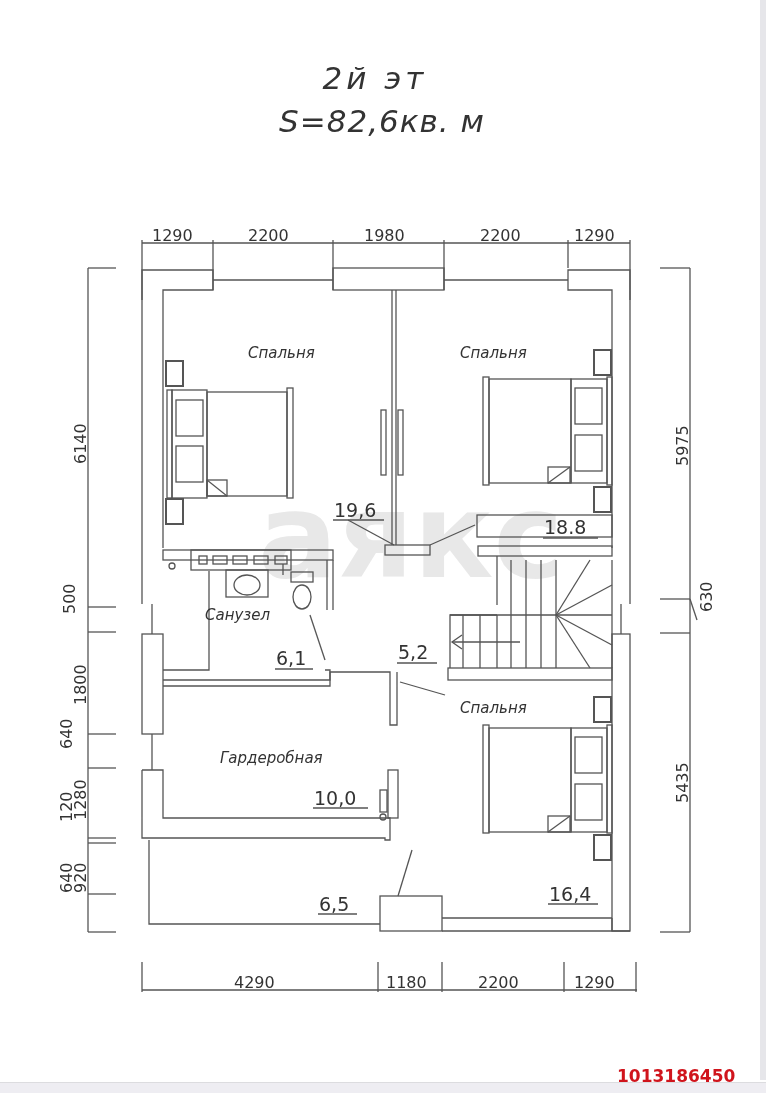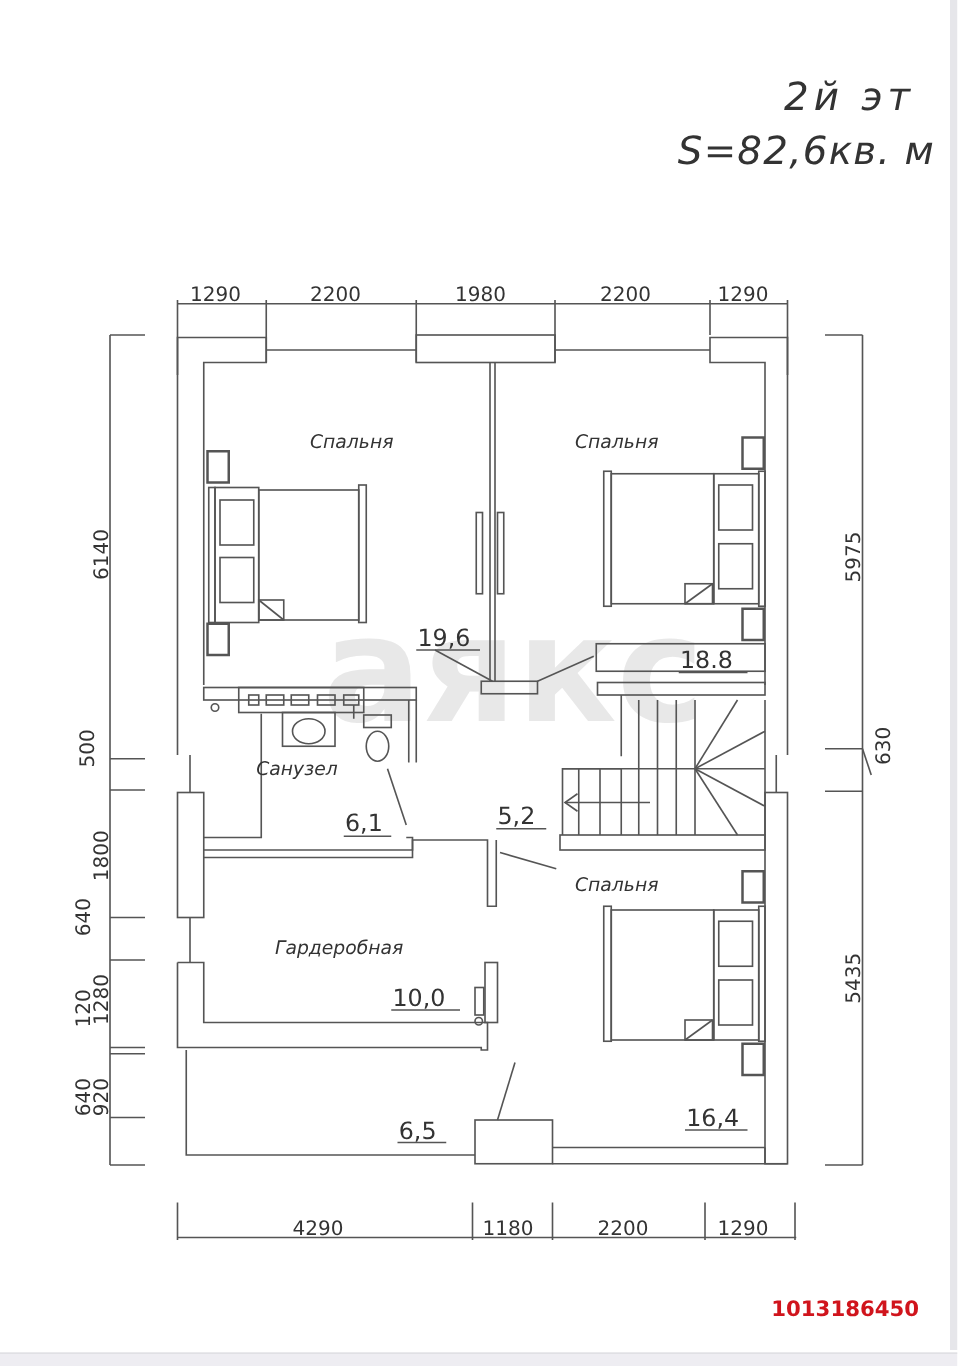--- a/index.html
+++ b/index.html
@@ -10,32 +10,32 @@
     }
     .right-border {
       position: absolute; left: 760px; top: 0; width: 6px; height: 1080px;
       background: #e6e6ea;
     }
     .bottom-bar {
       position: absolute; left: 0; top: 1082px; width: 766px; height: 11px;
       background: #eeedf2; border-top: 1px solid #dcdcdf;
     }
     .title {
-      position: absolute; left: 0; width: 732px; text-align: right;
+      position: absolute; left: 0; width: 732px; text-align: center;
       color: #333; font-style: italic; font-weight: 300;
     }
     .title1 { top: 60px; font-size: 31px; letter-spacing: 4px; padding-left: 18px; box-sizing: border-box; }
     .title2 { top: 103px; font-size: 31px; letter-spacing: 1px; padding-left: 16px; }
     svg.plan { position: absolute; left: 0; top: 0; }
     .room-label { font-style: italic; font-size: 15px; fill: #333; }
     .area { font-size: 19px; fill: #333; }
     .dim { font-size: 16px; fill: #333; }
     .watermark { font-size: 118px; font-weight: bold; fill: #d9d9d9; opacity: 0.6; }
     .listing-id {
-      position: absolute; left: 617px; top: 1038px; font-size: 17px;
+      position: absolute; left: 617px; top: 1066px; font-size: 17px;
       font-weight: bold; color: #d0141c; font-family: "DejaVu Sans", sans-serif;
     }
   </style>
 </head>
 <body>
 
 <div class="right-border"></div>
 
 <div class="title title1">2й  эт</div>
 <div class="title title2">S=82,6кв. м</div>

